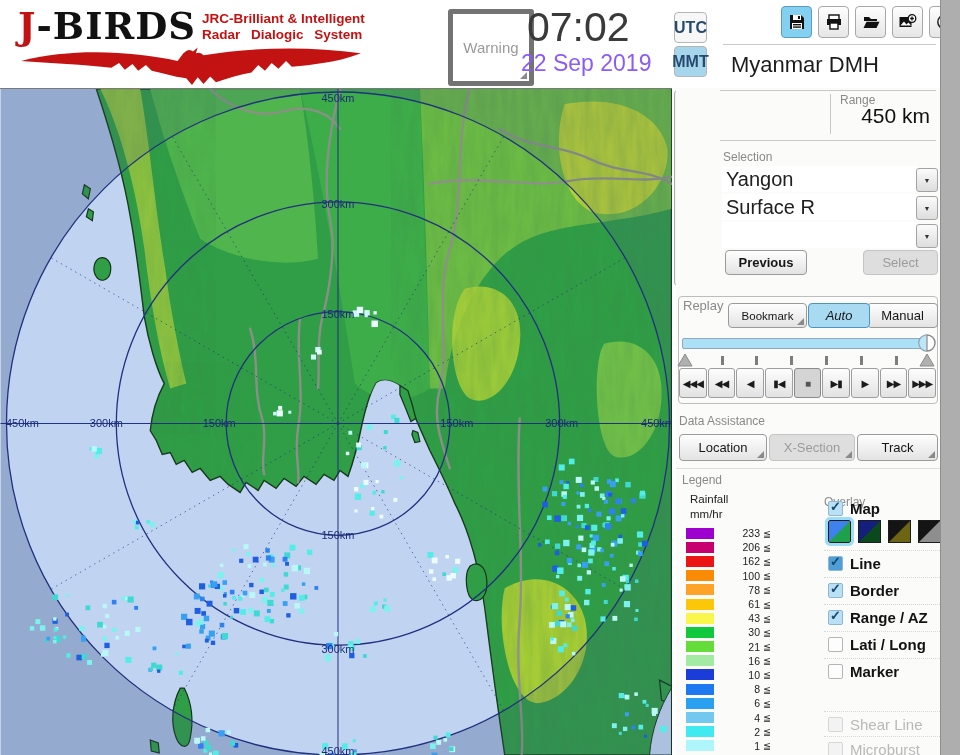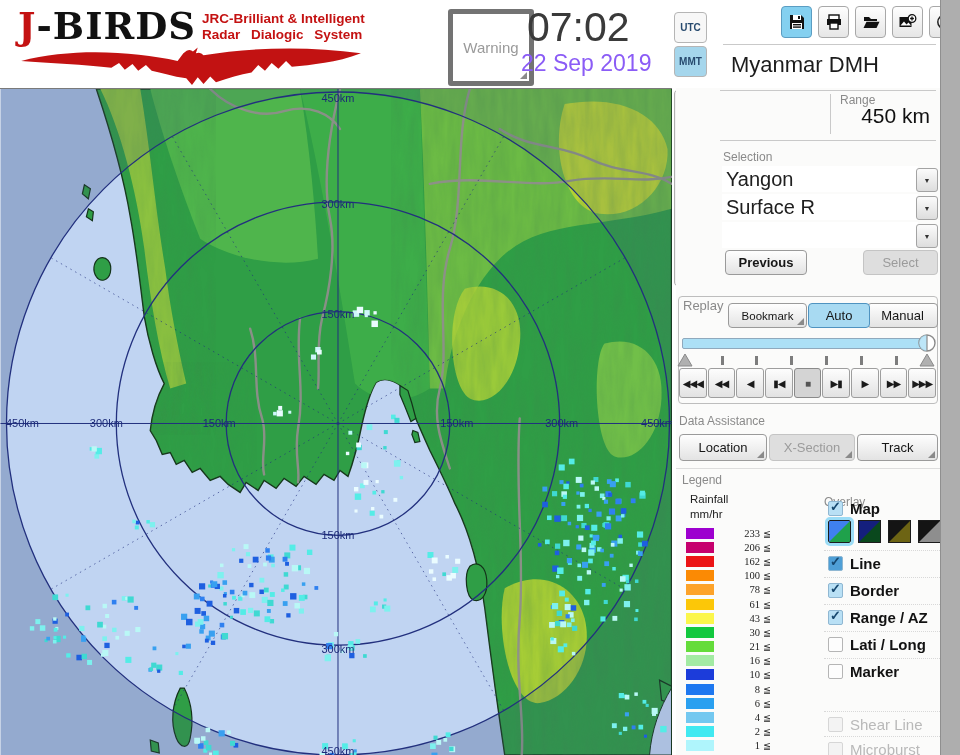--- a/index.html
+++ b/index.html
@@ -15,21 +15,21 @@
   #logo-tag{position:absolute;left:192px;top:9px;color:#c41212;font-weight:700;font-size:13.5px;line-height:1.15;}
   #logo-tag .l2{word-spacing:7px;}
   #warning-btn{position:absolute;left:448px;top:9px;width:76px;height:67px;background:#fff;
                border:5px solid #737373;border-radius:3px;color:#9a9a9a;font-size:15px;
                display:flex;align-items:center;justify-content:center;}
   .corner{position:absolute;right:2px;bottom:2px;width:0;height:0;
           border-left:7px solid transparent;border-bottom:7px solid #8a8a8a;}
   #clock-time{position:absolute;left:527px;top:4px;width:150px;font-size:41px;color:#3a3a3a;font-weight:500;}
   #clock-date{position:absolute;left:521px;top:50px;width:160px;font-size:23px;color:#8b5cf6;}
   .tzbtn{position:absolute;left:674px;width:33px;height:31px;border:1px solid #b5b5b5;border-radius:4px;
-         font-size:10px;font-weight:700;color:#274a6e;display:flex;align-items:center;justify-content:center;box-sizing:border-box;}
+         font-size:16px;font-weight:700;color:#274a6e;display:flex;align-items:center;justify-content:center;box-sizing:border-box;}
   #tz-utc{top:12px;background:#f7f7f7;}
   #tz-mmt{top:46px;background:#a5d6ec;}
   #toolbar{position:absolute;left:781px;top:6px;display:flex;gap:6px;}
   .tbtn{width:29px;height:30px;border:1px solid #a8a8a8;border-radius:4px;
         background:linear-gradient(#fefefe,#e6e6e6);display:flex;align-items:center;justify-content:center;}
   .tbtn.active{background:#84d0f0;border-color:#5b9dc2;}
   #hdr-rule{position:absolute;left:723px;top:44px;width:213px;height:1px;background:#c9c9c9;}
   #station{position:absolute;left:731px;top:52px;font-size:22px;color:#1c1c1c;}
   
   #map{position:absolute;left:0;top:88px;width:672px;height:667px;border-top:1px solid #7a7a7a;box-sizing:border-box;}
@@ -50,35 +50,35 @@
   .ddrow{position:absolute;left:46px;width:192px;height:26px;background:#fff;font-size:20px;color:#202020;
          display:flex;align-items:center;padding-left:4px;}
   .ddbtn{position:absolute;left:240px;width:20px;height:22px;border:1px solid #a3a3a3;border-radius:3px;
          background:linear-gradient(#fbfbfb,#ddd);display:flex;align-items:center;justify-content:center;
          font-size:7px;color:#333;}
   .pbtn{position:absolute;border:1px solid #9a9a9a;border-radius:4px;background:linear-gradient(#fefefe,#e3e3e3);
         font-size:13px;color:#161616;display:flex;align-items:center;justify-content:center;}
   .pbtn.disabled{background:#dedede;color:#9b9b9b;border-color:#c4c4c4;}
   #replay-box{position:absolute;left:2px;top:208px;width:258px;height:106px;border:1px solid #bdbdbd;border-radius:4px;}
   #replay-label{left:7px;top:210px;font-size:13px;}
-  #seg-auto{left:132px;top:215px;width:60px;height:23px;background:#a8daf2;border-color:#4f93c0;z-index:2;}
+  #seg-auto{left:132px;top:215px;width:60px;height:23px;background:#a8daf2;border-color:#4f93c0;z-index:2;font-style:italic;}
   #seg-manual{left:191px;top:215px;width:69px;height:23px;}
   #slider-track{position:absolute;left:6px;top:250px;width:246px;height:11px;background:#ace0f6;
                 border:1px solid #8fa9bd;border-radius:2px;box-sizing:border-box;}
   #transport{position:absolute;left:3px;top:280px;width:257px;height:30px;display:flex;gap:1px;}
   .trbtn{flex:1;border:1px solid #9e9e9e;border-radius:3px;background:linear-gradient(#fdfdfd,#e2e2e2);
          display:flex;align-items:center;justify-content:center;font-size:10px;letter-spacing:-1px;color:#1a1a1a;}
   .trbtn.active{background:#d4d4d4;color:#555;border-color:#8a8a8a;}
   #da-label{left:3px;top:326px;}
   #sep-legend{left:0;top:380px;width:266px;height:1px;}
   #legend-title{left:6px;top:385px;}
   #overlay-title{left:148px;top:407px;}
   #rain-q{position:absolute;left:14px;top:405px;font-size:11.5px;color:#222;}
   #rain-u{position:absolute;left:14px;top:420px;font-size:11.5px;color:#222;}
-  #legendRows{position:absolute;left:10px;top:438px;width:92px;font-family:Liberation Serif, serif;}
+  #legendRows{position:absolute;left:10px;top:438px;width:92px;}
   .lrow{height:14.2px;display:flex;align-items:center;}
   .lsw{width:28px;height:11px;margin-right:6px;}
   .lval{width:40px;text-align:right;font-size:10.5px;color:#222;}
   .lsuf{font-size:9.5px;color:#222;margin-left:3px;}
   #overlayRows{position:absolute;left:148px;top:0;width:118px;height:667px;}
   .orow{position:absolute;left:0;width:118px;height:24px;display:flex;align-items:center;border-top:1px dotted #d8d8d8;}
   .cb{width:15px;height:15px;border:1px solid #8fb7d2;border-radius:2px;background:#b9e0f5;margin:0 7px 0 4px;
       position:relative;box-sizing:border-box;}
   .cb .tick{position:absolute;left:1px;top:-3px;font-size:13px;font-weight:700;color:#17486f;}
   .cb.un{background:#fdfdfd;border-color:#b5b5b5;}

